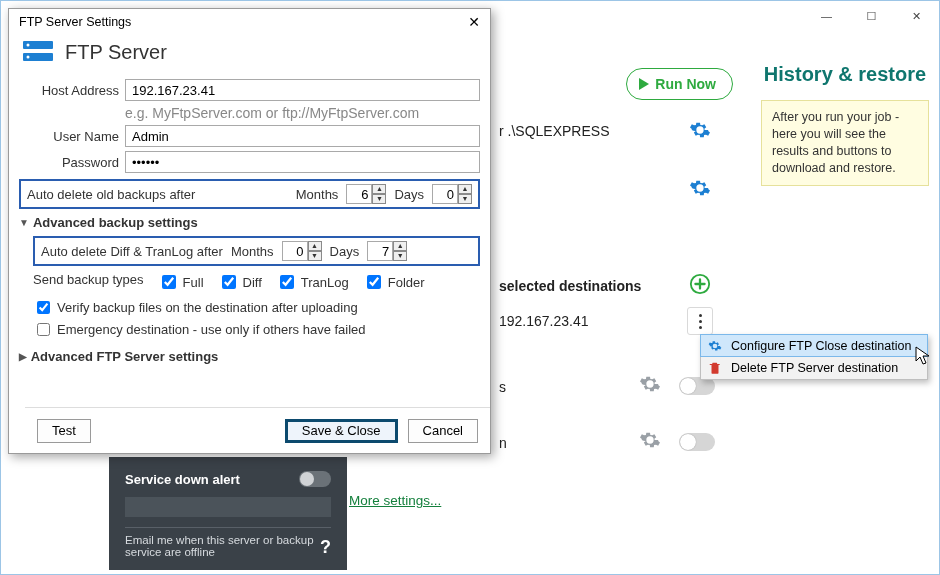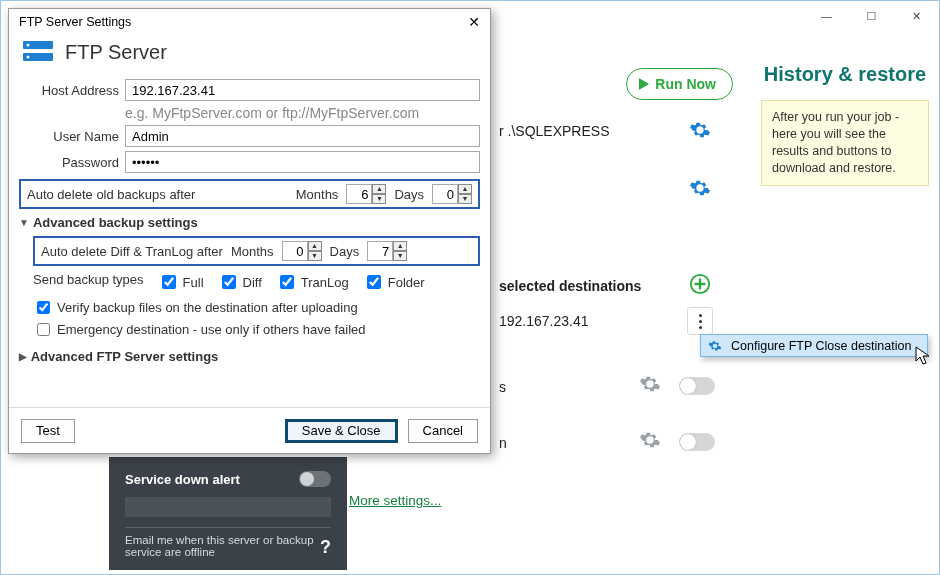--- a/index.html
+++ b/index.html
@@ -68,21 +68,21 @@
   .spin .btns{ display:flex; flex-direction:column;}
   .spin .b{ width:14px;height:10px;border:1px solid #8a8a8a; background:#efefef; font-size:7px; line-height:7px; text-align:center;}
 
   .expander{ display:flex; align-items:center; gap:4px; font-weight:600; font-size:13px; margin:6px 0 4px;}
   .tri{ font-size:10px; color:#555;}
   .chkrow{ display:flex; align-items:flex-start; gap:14px; margin:6px 0 6px 14px; font-size:13px;}
   .chk{ display:flex; align-items:center; gap:4px;}
   .chk input{ width:14px;height:14px;}
   .optline{ display:flex; align-items:center; gap:4px; margin:3px 0 3px 14px; font-size:13px;}
 
-  .dlg-foot{ position:absolute; left:0; right:0; bottom:0; height:46px; border-top:1px solid #ddd; display:flex; align-items:center; justify-content:space-between; padding:0 12px;}
+  .dlg-foot{ position:absolute; left:16px; right:0; bottom:0; height:46px; border-top:1px solid #ddd; display:flex; align-items:center; justify-content:space-between; padding:0 12px;}
   .btn{ height:24px; padding:0 14px; border:1px solid #9a9a9a; background:#fdfdfd; font-size:13px; display:flex; align-items:center;}
   .btn.primary{ background:#eef4fb; border:3px solid #0c4a6e; font-weight:400;}
   .foot-right{ display:flex; gap:10px;}
 
   svg{display:block;}
 </style>
 </head>
 <body>
 
 <div class="app-window">
@@ -174,20 +174,28 @@
 </div>
 
 <div class="ctx-menu">
   <div class="ctx-item hover">
     <span class="ctx-ic">
       <svg viewBox="0 0 24 24" width="14" height="14" fill="#1d7fd2">
           <path d="M12 8a4 4 0 100 8 4 4 0 000-8zm9 4a7 7 0 01-.1 1.2l2 1.6-2 3.4-2.4-1a7 7 0 01-2 .1l-.4 2.6h-4l-.4-2.6a7 7 0 01-2-.1l-2.4 1-2-3.4 2-1.6A7 7 0 013 12a7 7 0 01.1-1.2l-2-1.6 2-3.4 2.4 1a7 7 0 012-.1L8 4h4l.4 2.6a7 7 0 012 .1l2.4-1 2 3.4-2 1.6c.1.4.2.8.2 1.3z"></path>
         </svg>
     </span>
     <span>Configure FTP Close destination</span>
+  </div>
+  <div class="ctx-item">
+    <span class="ctx-ic">
+      <svg viewBox="0 0 24 24" width="14" height="14" fill="#d23a2e">
+          <path d="M6 7h12v13a2 2 0 01-2 2H8a2 2 0 01-2-2V7zm3-4h6l1 2h4v2H3V5h4l1-2z"></path>
+        </svg>
+    </span>
+    <span>Delete FTP Server destination</span>
   </div>
 </div>
 
 <span class="cursor">
   <svg width="16" height="20" viewBox="0 0 16 20">
       <path d="M1 1l0 14 4-4 3 7 3-1-3-7 6 0z" fill="#fff" stroke="#000" stroke-width="1"></path>
     </svg>
 </span>
 
 <div class="dialog">

